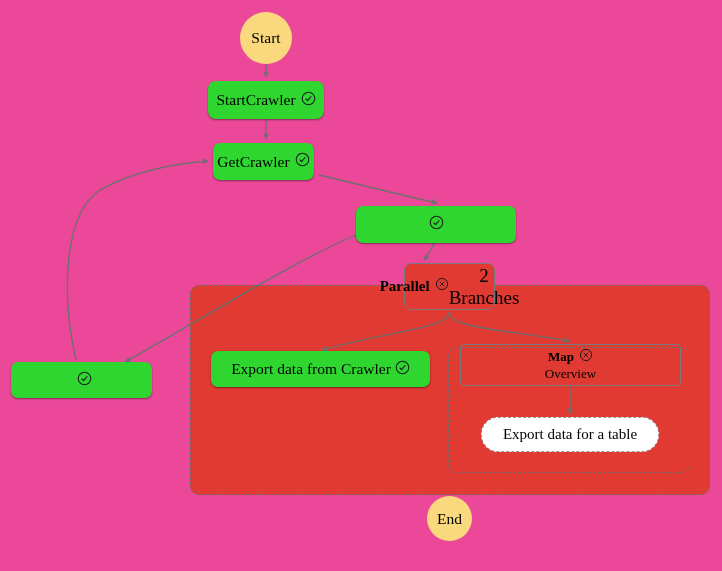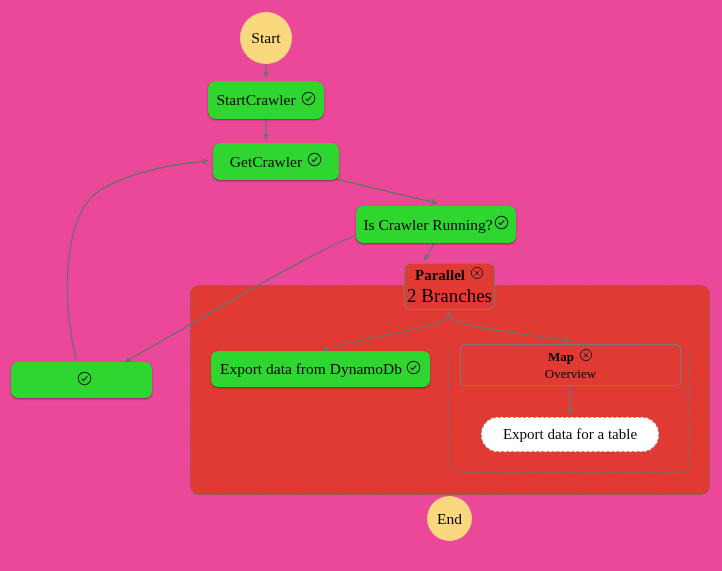--- a/index.html
+++ b/index.html
@@ -12,21 +12,21 @@
         align-items:center;justify-content:center;
         color:#000;text-align:center;line-height:1.15;}
 
   .task{background:#2fd62f;border-radius:7px;font-size:15.5px;
         box-shadow:0 1px 2px rgba(0,0,0,.45);}
   .task .lbl{display:inline-block;}
 
   .terminal{background:#fad87e;border-radius:50%;font-size:15.5px;}
 
   .parallel-box{background:#e03a33;border:1px solid #7a7a7a;border-radius:7px;
-        flex-direction:column;font-size:15px;z-index:4;}
+        flex-direction:row;font-size:15px;z-index:4;}
   .parallel-box .ttl{font-weight:bold;font-size:15px;}
   .parallel-box .sub{font-size:19px;}
 
   .group{position:absolute;box-sizing:border-box;background:#e03a33;
          border:1px dashed #6f6f6f;border-radius:9px;}
   .group.inner{background:transparent;}
 
   .map-head{position:absolute;box-sizing:border-box;border:1px solid #7a7a7a;
         border-radius:4px;display:flex;flex-direction:column;
         align-items:center;justify-content:center;font-size:13px;
@@ -75,32 +75,31 @@
   <div class="node task" style="left:208px;top:81px;width:116px;height:38px;border-radius:8px;">
     <span class="lbl">StartCrawler</span>
     <span class="ic">
       <svg width="15" height="15" viewBox="0 0 16 16">
           <circle cx="8" cy="8" r="6.7" fill="none" stroke="#1a1a1a" stroke-width="1.1"></circle>
           <path d="M5,8.2 L7,10.2 L11,5.6" fill="none" stroke="#1a1a1a" stroke-width="1.2"></path>
         </svg>
     </span>
   </div>
 
-  <div class="node task" style="left:213px;top:143px;width:126px;height:37px;">
+  <div class="node task" style="left:213px;top:143px;width:101px;height:37px;">
     <span class="lbl">GetCrawler</span>
     <span class="ic">
       <svg width="15" height="15" viewBox="0 0 16 16">
           <circle cx="8" cy="8" r="6.7" fill="none" stroke="#1a1a1a" stroke-width="1.1"></circle>
           <path d="M5,8.2 L7,10.2 L11,5.6" fill="none" stroke="#1a1a1a" stroke-width="1.2"></path>
         </svg>
     </span>
   </div>
 
   <div class="node task" style="left:356px;top:206px;width:160px;height:37px;">
-    <span class="lbl">Is Crawler Running?</span>
     <span class="ic" style="margin-left:1px;">
       <svg width="15" height="15" viewBox="0 0 16 16">
           <circle cx="8" cy="8" r="6.7" fill="none" stroke="#1a1a1a" stroke-width="1.1"></circle>
           <path d="M5,8.2 L7,10.2 L11,5.6" fill="none" stroke="#1a1a1a" stroke-width="1.2"></path>
         </svg>
     </span>
   </div>
 
   <div class="node task" style="left:11px;top:362px;width:141px;height:36px;">
     <span class="ic">
@@ -118,21 +117,21 @@
         <svg width="14" height="14" viewBox="0 0 16 16">
             <circle cx="8" cy="8" r="6.4" fill="none" stroke="#1a1a1a" stroke-width="1.1"></circle>
             <path d="M5.4,5.4 L10.6,10.6 M10.6,5.4 L5.4,10.6" stroke="#1a1a1a" stroke-width="1.1"></path>
           </svg>
       </span>
     </div>
     <div class="sub">2 Branches</div>
   </div>
 
   <div class="node task" style="left:211px;top:351px;width:219px;height:36px;">
-    <span class="lbl">Export data from DynamoDb</span>
+    <span class="lbl">Export data from Crawler</span>
     <span class="ic" style="margin-left:4px;">
       <svg width="15" height="15" viewBox="0 0 16 16">
           <circle cx="8" cy="8" r="6.7" fill="none" stroke="#1a1a1a" stroke-width="1.1"></circle>
           <path d="M5,8.2 L7,10.2 L11,5.6" fill="none" stroke="#1a1a1a" stroke-width="1.2"></path>
         </svg>
     </span>
   </div>
 
   <div class="map-head" style="left:460px;top:344px;width:221px;height:42px;">
     <div style="display:flex;align-items:center;">

